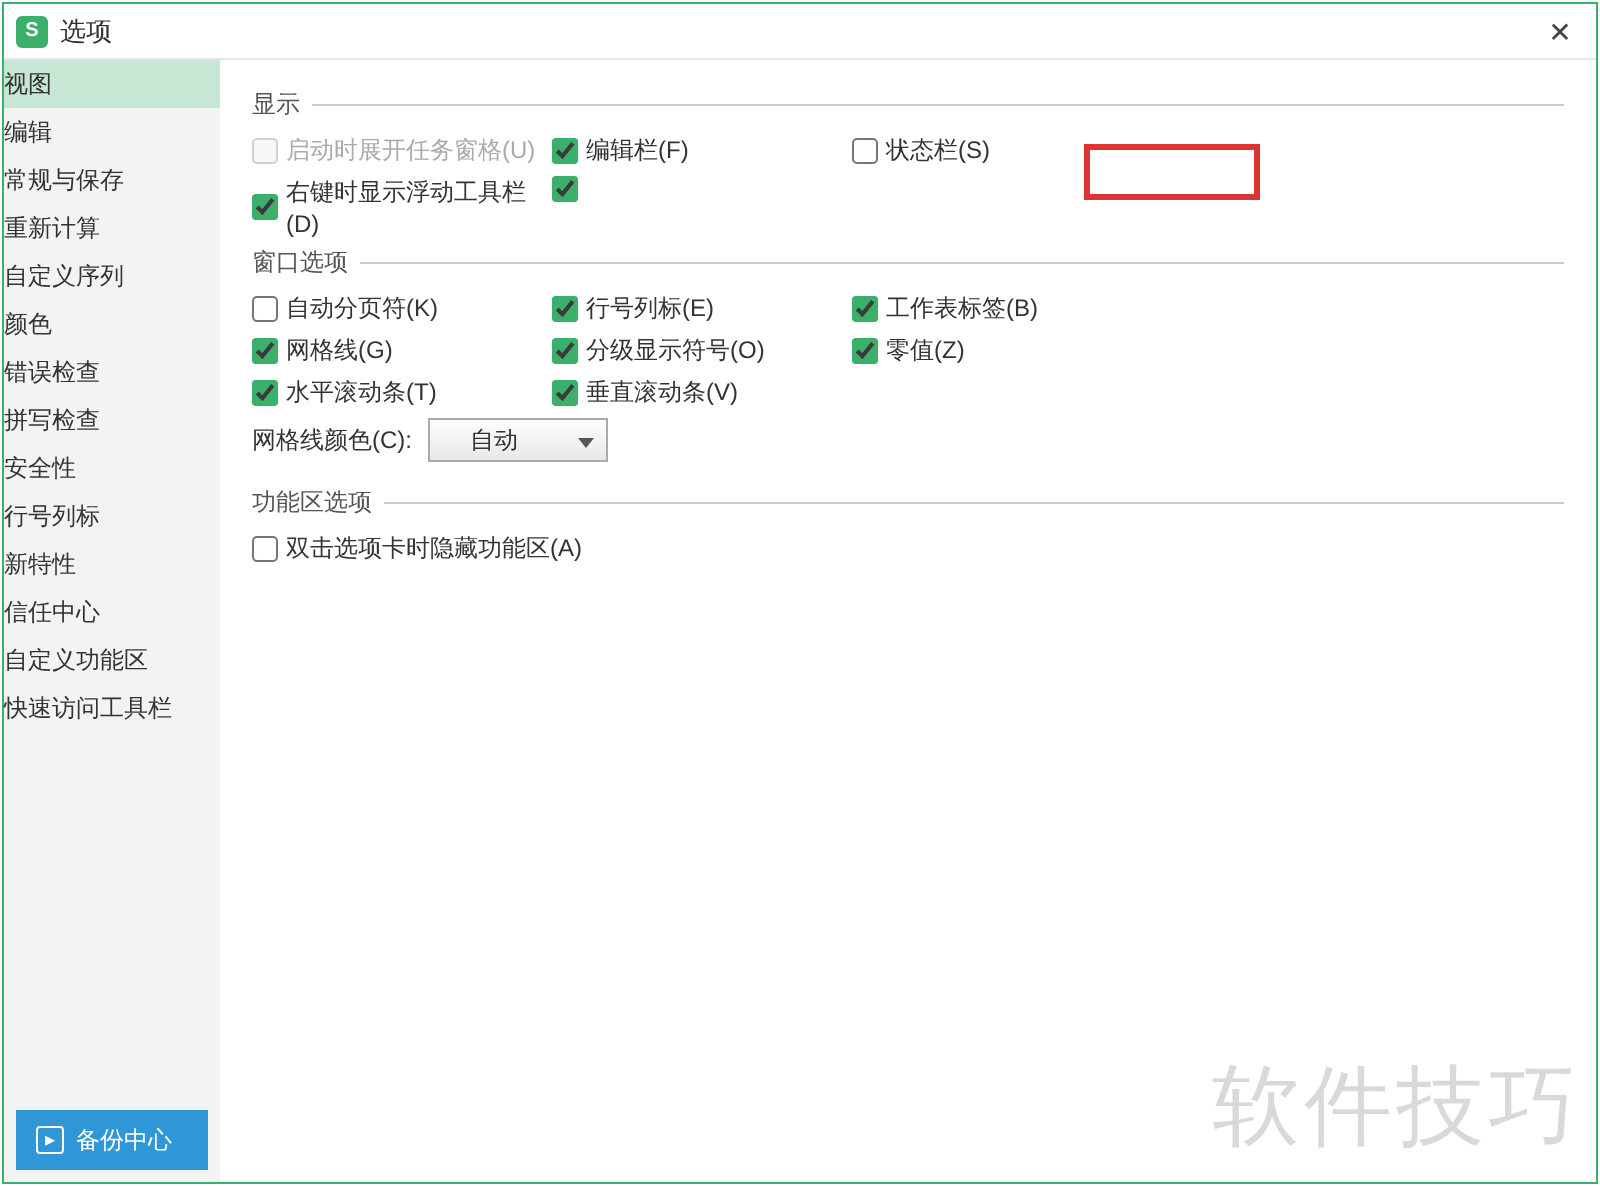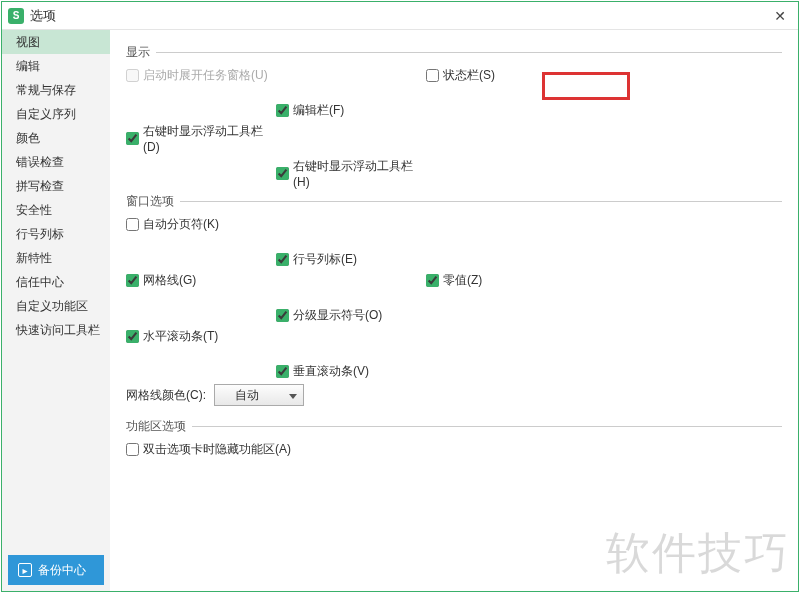--- a/index.html
+++ b/index.html
@@ -5,30 +5,30 @@
 * { box-sizing: border-box; margin: 0; padding: 0; font-family: "Microsoft YaHei", sans-serif; }
 body { width: 800px; height: 593px; background: #fff; position: relative; overflow: hidden; }
 .window { width: 798px; height: 591px; border: 1px solid #3ab06a; margin: 1px; display: flex; flex-direction: column; background: #fff; }
 .titlebar { height: 28px; display: flex; align-items: center; padding: 0 6px; border-bottom: 1px solid #e5e5e5; }
 .app-icon { width: 16px; height: 16px; background: #3ab06a; border-radius: 3px; display: flex; align-items: center; justify-content: center; color: #fff; font-size: 10px; font-weight: bold; margin-right: 6px; }
 .title { font-size: 13px; color: #333; flex: 1; }
 .close { width: 24px; text-align: center; font-size: 14px; color: #444; cursor: pointer; }
 .body { flex: 1; display: flex; }
 .sidebar { width: 108px; background: #f3f3f3; display: flex; flex-direction: column; }
 .side-items { flex: 1; }
-.side-item { height: 24px; line-height: 24px; padding-left: 14px; font-size: 12px; color: #333; cursor: pointer; }
+.side-item { height: 24px; line-height: 24px; padding-left: 0; font-size: 12px; color: #333; cursor: pointer; }
 .side-item.active { background: #c8e6d4; }
 .backup { margin: 6px; height: 30px; background: #2f97d8; color: #fff; font-size: 12px; display: flex; align-items: center; padding-left: 10px; cursor: pointer; }
 .backup-icon { width: 14px; height: 14px; border: 1px solid #fff; border-radius: 2px; margin-right: 6px; display: flex; align-items: center; justify-content: center; font-size: 10px; }
 .content { flex: 1; padding: 10px 16px; font-size: 12px; color: #333; position: relative; }
 .section-title { display: flex; align-items: center; margin: 4px 0 6px; color: #555; }
 .section-title .line { flex: 1; height: 1px; background: #ccc; margin-left: 6px; }
 .row { display: flex; margin-bottom: 4px; }
 .col1 { width: 150px; }
-.col2 { width: 150px; margin-top: 35px; }
+.col2 { width: 150px; }
 .col3 { width: 150px; }
 .cb { display: flex; align-items: center; gap: 4px; font-size: 12px; color: #333; cursor: pointer; }
 .cb input[type=checkbox] { width: 13px; height: 13px; accent-color: #3ab06a; }
 .cb.disabled { color: #aaa; }
 .cb.disabled input { accent-color: #aaa; }
 .color-row { display: flex; align-items: center; gap: 8px; margin-top: 0; }
 .select { width: 90px; height: 22px; border: 1px solid #aaa; background: linear-gradient(#fdfdfd,#e8e8e8); display: flex; align-items: center; padding: 0 20px; font-size: 12px; position: relative; cursor: pointer; }
 .select::after { content:""; position: absolute; right: 6px; top: 9px; border-left: 4px solid transparent; border-right: 4px solid transparent; border-top: 5px solid #555; }
 .highlight { position: absolute; border: 3px solid #d33; left: 432px; top: 42px; width: 88px; height: 28px; pointer-events: none; }
 .watermark { position: absolute; right: 10px; bottom: 10px; font-size: 44px; color: rgba(0,0,0,0.15); pointer-events: none; letter-spacing: 2px; }
@@ -41,20 +41,21 @@
     <div class="app-icon">S</div>
     <div class="title">选项</div>
     <div class="close">✕</div>
   </div>
   <div class="body">
     <div class="sidebar">
       <div class="side-items" id="side-items">
           <div class="side-item active">视图</div>
           <div class="side-item">编辑</div>
           <div class="side-item">常规与保存</div>
+          <div class="side-item">重新计算</div>
           <div class="side-item">自定义序列</div>
           <div class="side-item">颜色</div>
           <div class="side-item">错误检查</div>
           <div class="side-item">拼写检查</div>
           <div class="side-item">安全性</div>
           <div class="side-item">行号列标</div>
           <div class="side-item">新特性</div>
           <div class="side-item">信任中心</div>
           <div class="side-item">自定义功能区</div>
           <div class="side-item">快速访问工具栏</div>
@@ -93,40 +94,45 @@
       <div class="row">
         <div class="col1">
           <label class="cb">
             <input type="checkbox" checked="" style="">
               <span>右键时显示浮动工具栏(D)</span>
           </label>
         </div>
         <div class="col2">
           <label class="cb">
             <input type="checkbox" checked="" style="">
-              <span>右键时显示浮动工具栏(H)</span>
           </label>
         </div>
       </div>
 
       <div class="section-title">
         <span>窗口选项</span>
           <span class="line"></span>
       </div>
       <div class="row">
         <div class="col1">
             <label class="cb">
               <input type="checkbox" style="">
               <span>自动分页符(K)</span>
             </label>
           </div>
         <div class="col2">
             <label class="cb">
               <input type="checkbox" checked="" style="">
               <span>行号列标(E)</span>
+            </label>
+          </div>
+        <div class="col3">
+            <label class="cb">
+              <input type="checkbox" checked="" style="">
+              <span>工作表标签(B)</span>
             </label>
           </div>
       </div>
       <div class="row">
         <div class="col1">
             <label class="cb">
               <input type="checkbox" checked="" style="">
               <span>网格线(G)</span>
             </label>
           </div>

